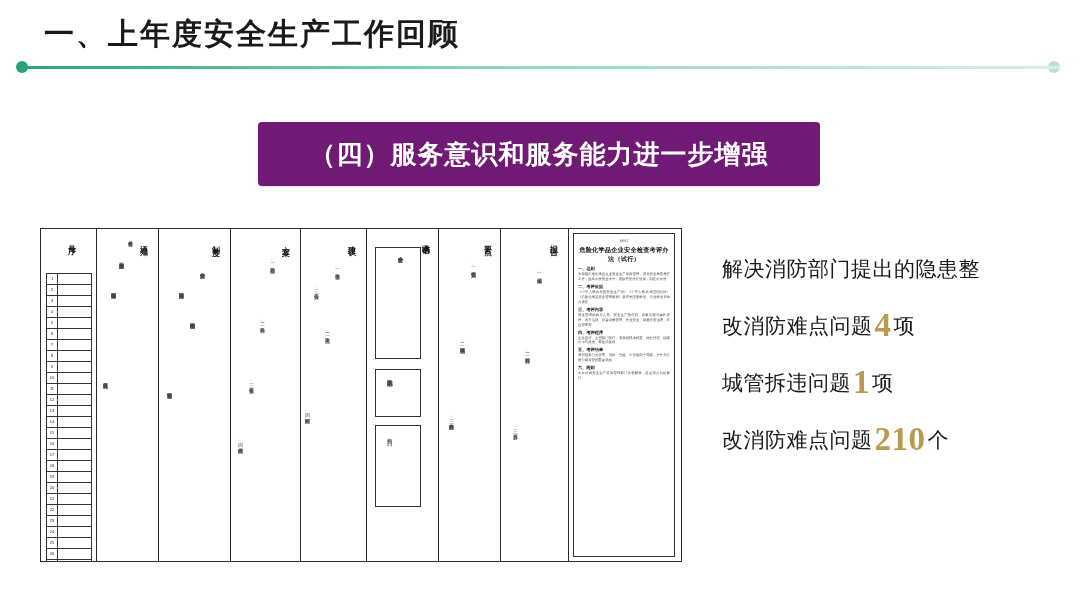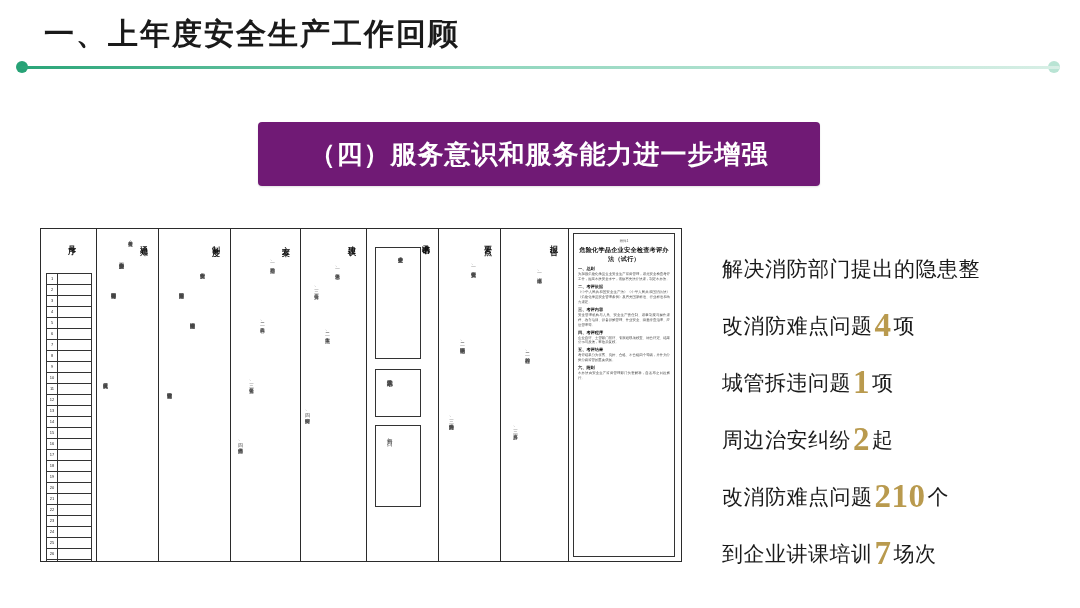--- a/index.html
+++ b/index.html
@@ -432,27 +432,17 @@
     <span>改消防难点问题</span>
     <span class="bullet-num">4</span>
     <span>项</span>
   </div>
   <div class="bullet-line">
     <span>城管拆违问题</span>
     <span class="bullet-num">1</span>
     <span>项</span>
   </div>
   <div class="bullet-line">
-    <span>周边治安纠纷</span>
-    <span class="bullet-num">2</span>
-    <span>起</span>
-  </div>
-  <div class="bullet-line">
     <span>改消防难点问题</span>
     <span class="bullet-num">210</span>
     <span>个</span>
   </div>
-  <div class="bullet-line">
-    <span>到企业讲课培训</span>
-    <span class="bullet-num">7</span>
-    <span>场次</span>
-  </div>
 </div>
 
 </body></html>

